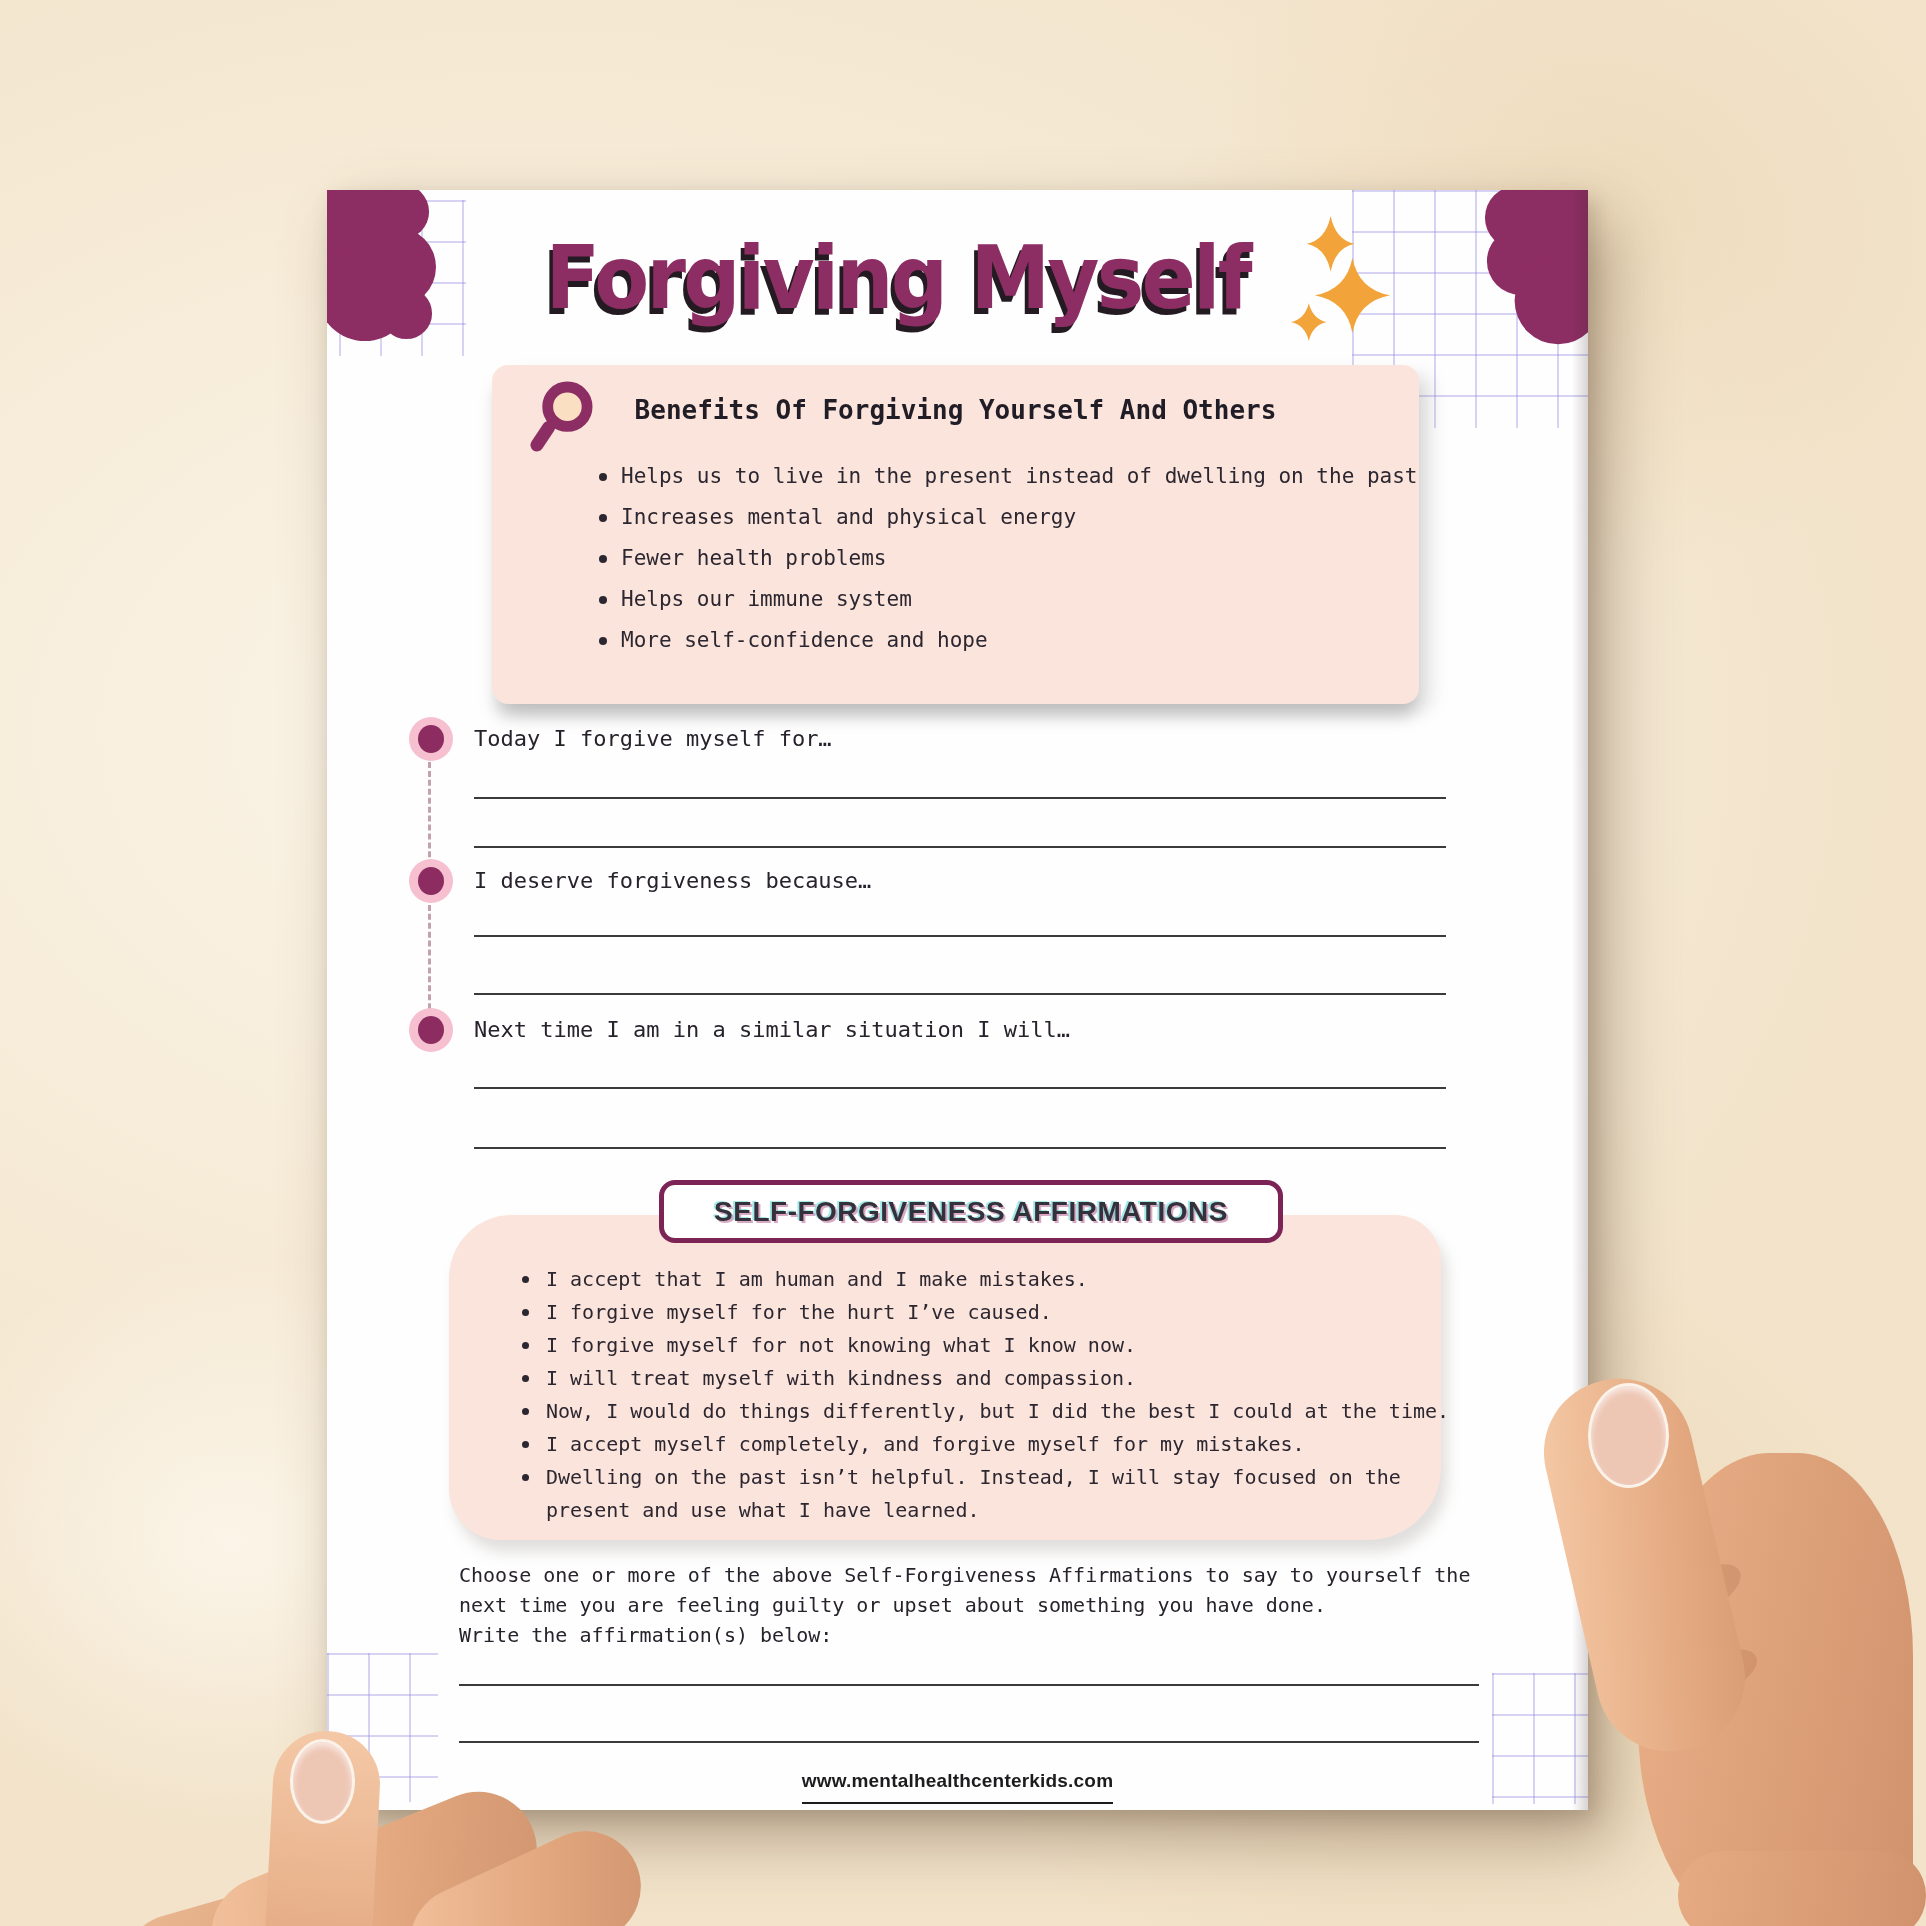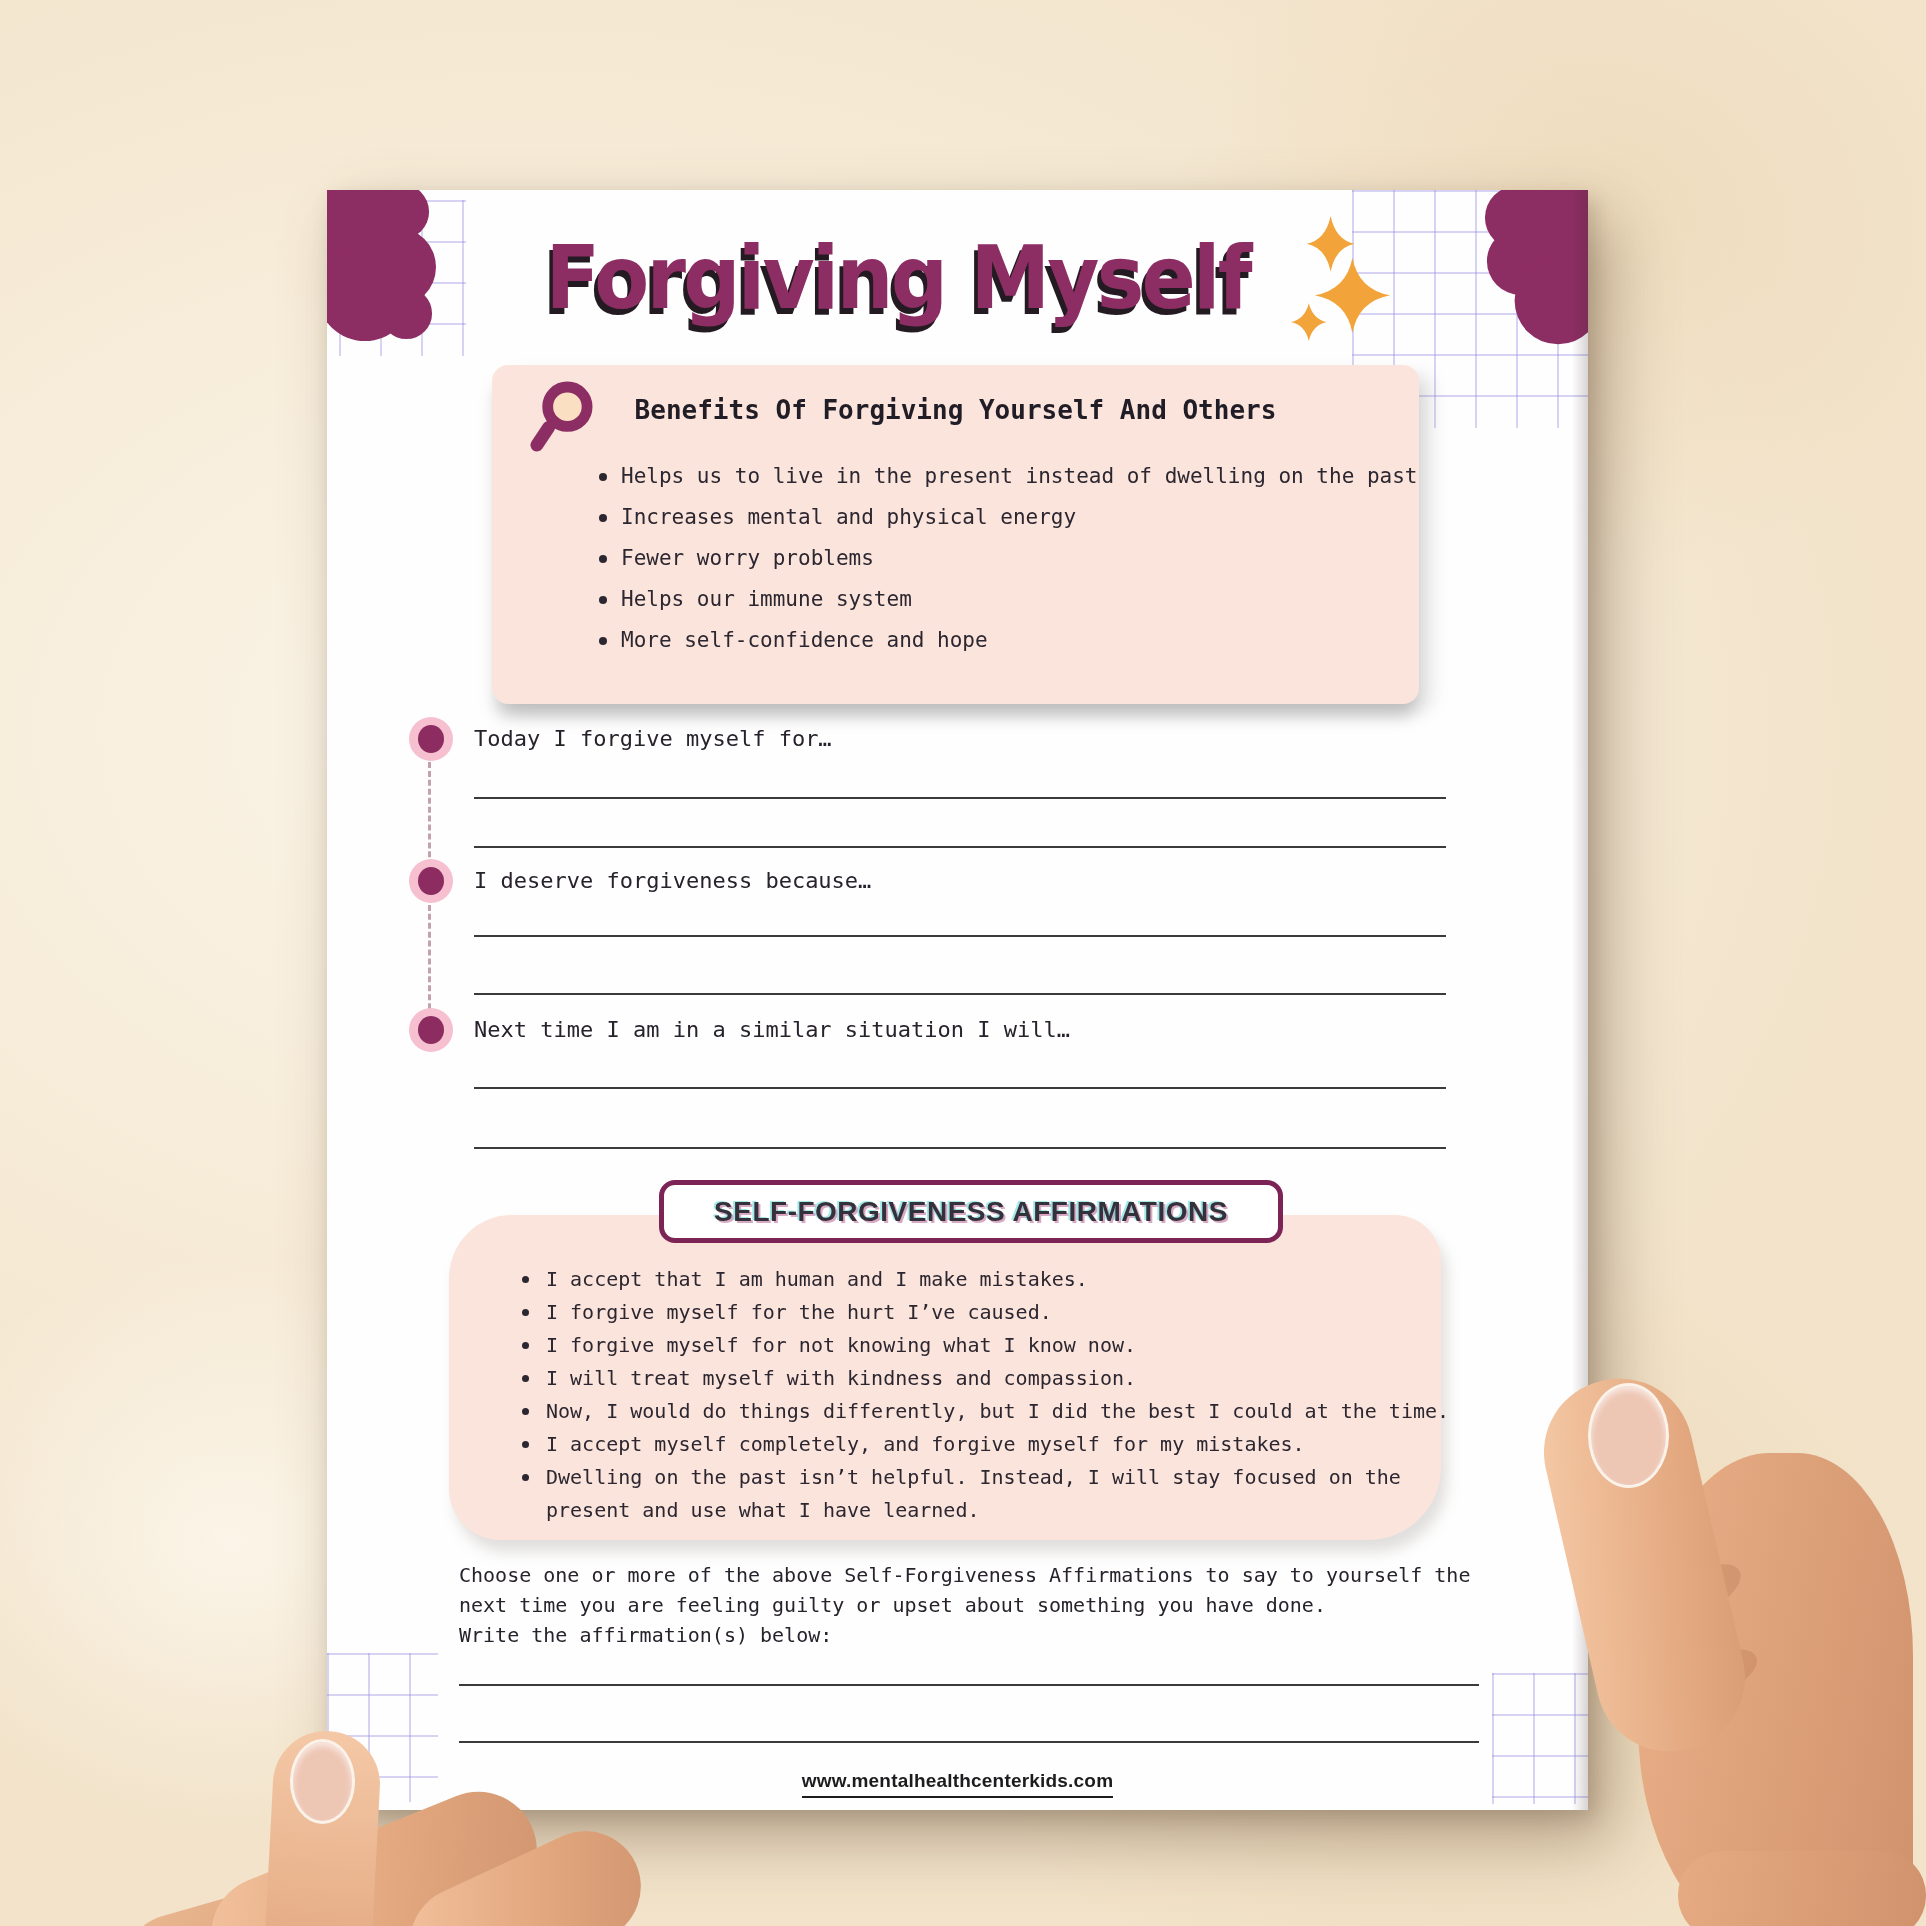--- a/index.html
+++ b/index.html
@@ -90,21 +90,21 @@
     border-radius:50%;background:#2b2630;}
 
   
   .instructions{position:absolute;left:132px;top:1370px;width:1069px;
     font-size:20px;line-height:30px;color:#27222b;}
   .instructions div{white-space:nowrap;}
   .bl-a{left:132px;width:1020px;top:1494px;}
   .bl-b{left:132px;width:1020px;top:1551px;}
   .page-footer{position:absolute;left:0;right:0;top:1580px;text-align:center;}
   .footer-url{font-family:"Liberation Sans",sans-serif;font-weight:bold;font-size:19px;
-    color:#1c1c1e;border-bottom:2.5px solid #1c1c1e;padding-bottom:5px;letter-spacing:0.2px;}
+    color:#1c1c1e;border-bottom:2.5px solid #1c1c1e;padding-bottom:11px;letter-spacing:0.2px;}
 
   
   .hand{position:absolute;z-index:3;}
   .skinpart{position:absolute;background:linear-gradient(115deg,#f2c29e 0%,#e3a87f 55%,#d19570 100%);}
   .nail{position:absolute;border-radius:50%;background:#eec6b4;border:3px solid #fbf2ea;
     box-shadow:inset 0 4px 6px rgba(255,255,255,.6);}
 
   .lh-thumb{left:269px;top:1731px;width:107px;height:257px;border-radius:53px;
     transform:rotate(3deg);background:linear-gradient(180deg,#f4c8a6,#e2a77f);}
   .lh-thumb-nail{left:290px;top:1739px;width:59px;height:79px;}
@@ -173,21 +173,21 @@
 
     <section class="benefits">
       <svg class="magnifier" viewBox="0 0 66 76">
         <circle cx="40" cy="26" r="20" fill="#fbdfc2" stroke="#8c2d63" stroke-width="11"></circle>
         <line x1="21" y1="47" x2="9" y2="65" stroke="#8c2d63" stroke-width="13" stroke-linecap="round"></line>
       </svg>
       <h2 class="benefits-heading">Benefits Of Forgiving Yourself And Others</h2>
       <ul class="benefit-list">
         <li>Helps us to live in the present instead of dwelling on the past</li>
         <li>Increases mental and physical energy</li>
-        <li>Fewer worry problems</li>
+        <li>Fewer health problems</li>
         <li>Helps our immune system</li>
         <li>More self-confidence and hope</li>
       </ul>
     </section>
 
     <div class="tdash"></div>
     <div class="tdot dot-1"></div>
     <div class="tdot dot-2"></div>
     <div class="tdot dot-3"></div>
 

